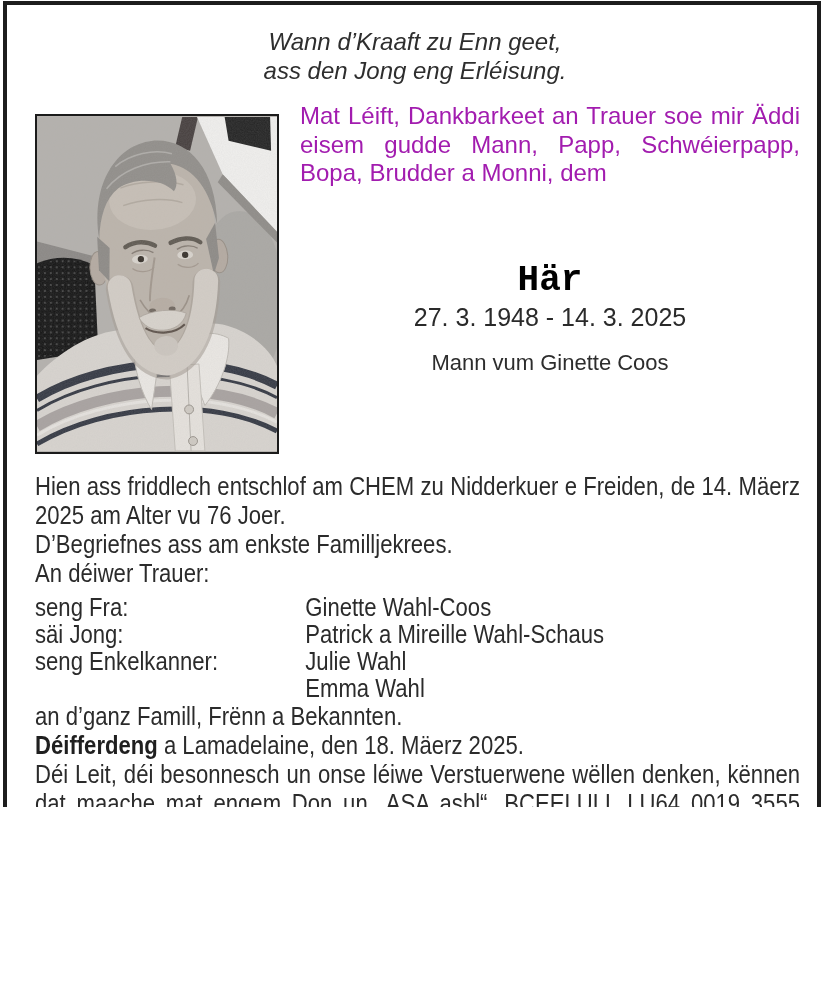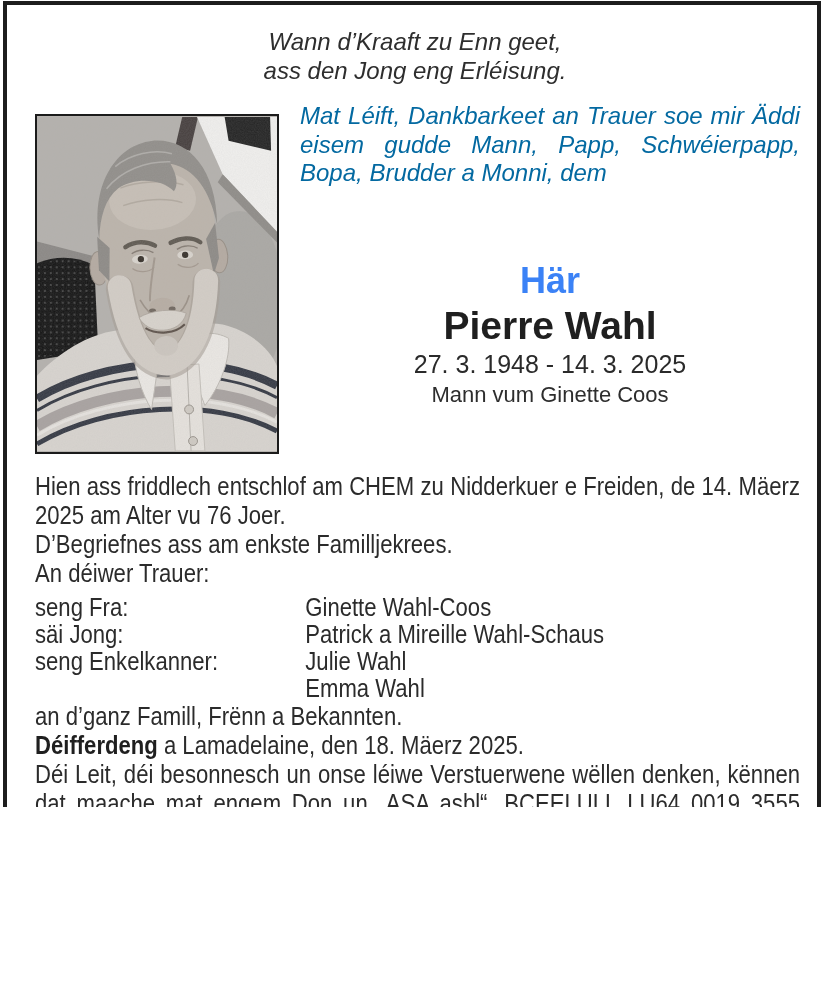--- a/index.html
+++ b/index.html
@@ -17,27 +17,27 @@
     position:absolute; top:27px; left:0; width:830px;
     text-align:center; font-style:italic; font-size:24px; line-height:29px; color:#2e2e2e;
   }
   .photo-frame {
     position:absolute; left:35px; top:114px; width:240px; height:336px;
     border:2px solid #1b1b1b; background:#b7b4b0; overflow:hidden;
   }
   .photo-frame svg { display:block; }
   .intro {
     position:absolute; left:300px; top:102px; width:500px;
-    font-size:24px; line-height:28.5px; text-align:justify; color:#0369a1;font-style:italic;
+    font-size:24px; line-height:28.5px; text-align:justify; color:#a21caf;
   }
   .name-block { position:absolute; left:300px; top:260px; width:500px; text-align:center; }
-  .salutation { font-weight:bold; font-size:36px; line-height:42px; color:#3b82f6; }
+  .salutation { font-weight:bold; font-size:36px; line-height:42px; color:#000000;font-family:Liberation Mono, monospace; }
   .name { font-weight:bold; font-size:39px; line-height:47px; color:#1f1f1f; }
   .dates { font-size:25px; line-height:30px; color:#2a2a2a; }
-  .relation { font-size:22px; line-height:26px; margin-top:3px; color:#2d2d2d;text-align:center; }
+  .relation { font-size:22px; line-height:26px; margin-top:18px; color:#2d2d2d;text-align:center; }
   .lower {
     position:absolute; left:35px; top:472px; width:900px;
     transform:scaleX(0.85); transform-origin:0 0;
     font-size:26px; line-height:29px; color:#2b2b2b;
   }
   .lower p { margin:0; }
   .p-death { text-align:justify; }
   .p-funeral { margin-top:28px; }
   .p-trauer { margin-top:23px; }
   .rows { margin-top:6px; }
@@ -149,21 +149,20 @@
       </g>
 
       <rect width="243" height="338" filter="url(#grain)" opacity="0.5"></rect>
     </svg>
   </div>
 
   <div class="intro">Mat Léift, Dankbarkeet an Trauer soe mir Äddi eisem gudde Mann, Papp, Schwéierpapp, Bopa, Brudder a Monni, dem</div>
 
   <div class="name-block">
     <div class="salutation">Här</div>
-    <div class="name">Pierre Wahl</div>
     <div class="dates">27. 3. 1948 - 14. 3. 2025</div>
     <div class="relation">Mann vum Ginette Coos</div>
   </div>
 
   <div class="lower">
     <p class="p-death">Hien ass friddlech entschlof am CHEM zu Nidderkuer e Freiden, de 14. Mäerz 2025 am Alter vu 76 Joer.</p>
     <p class="p-funeral">D’Begriefnes ass am enkste Familljekrees.</p>
     <p class="p-trauer">An déiwer Trauer:</p>
 
     <div class="rows">

